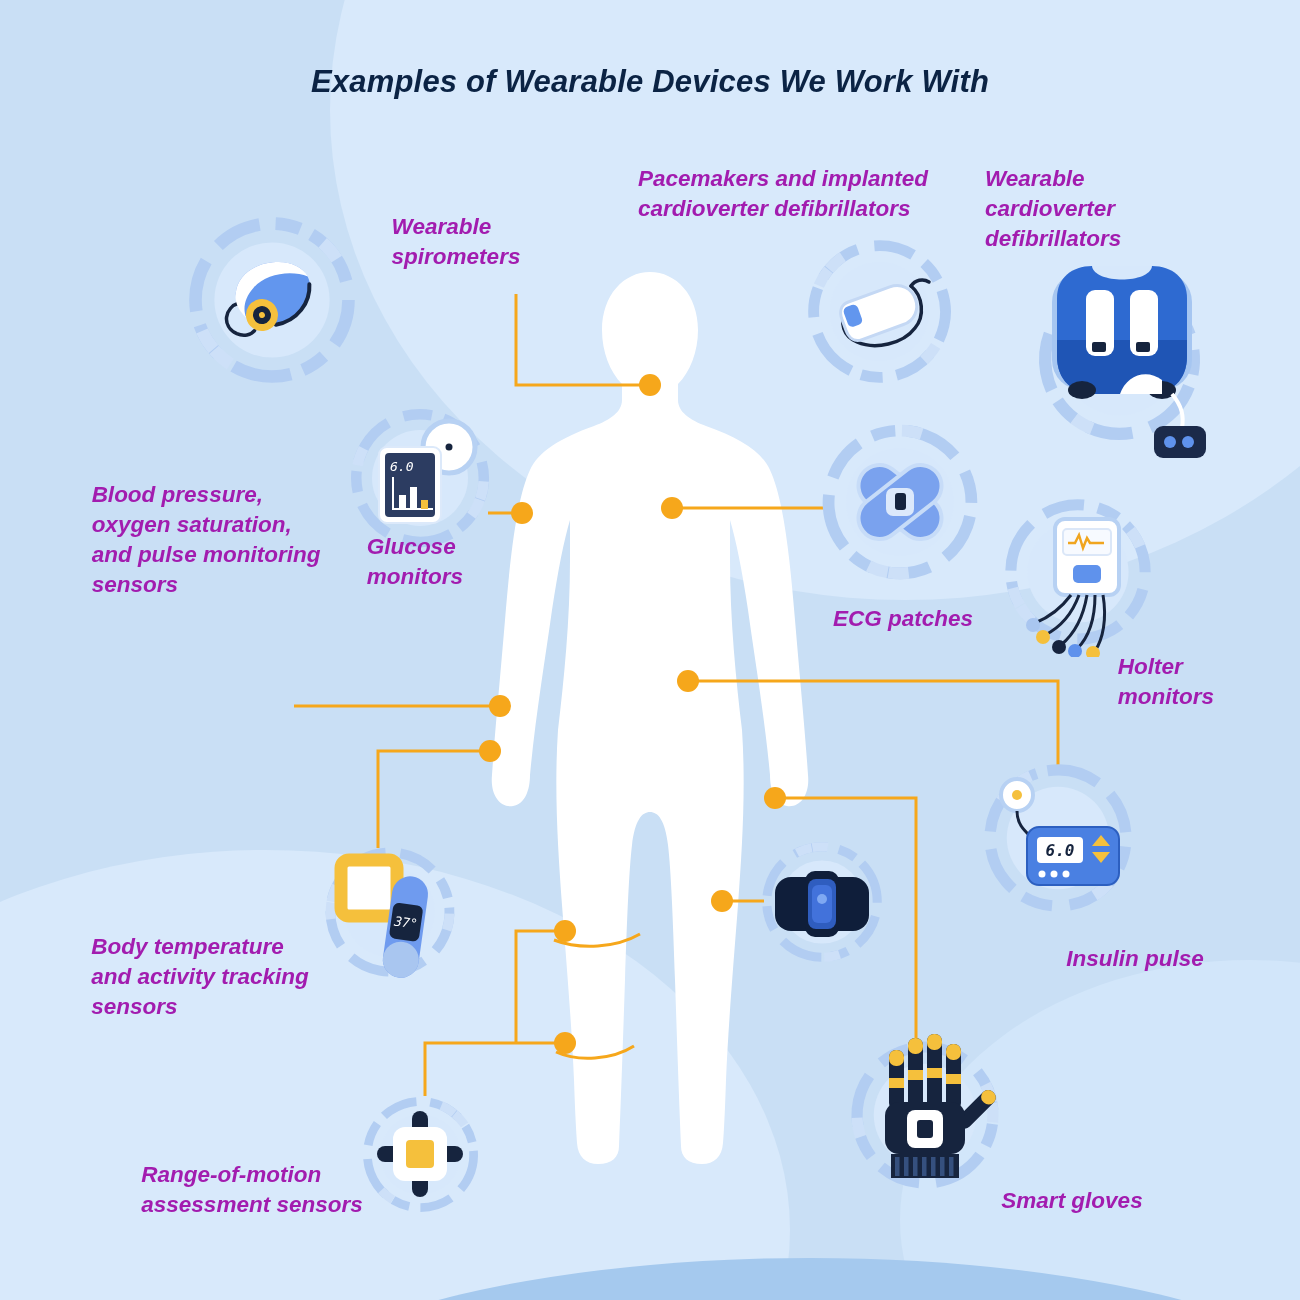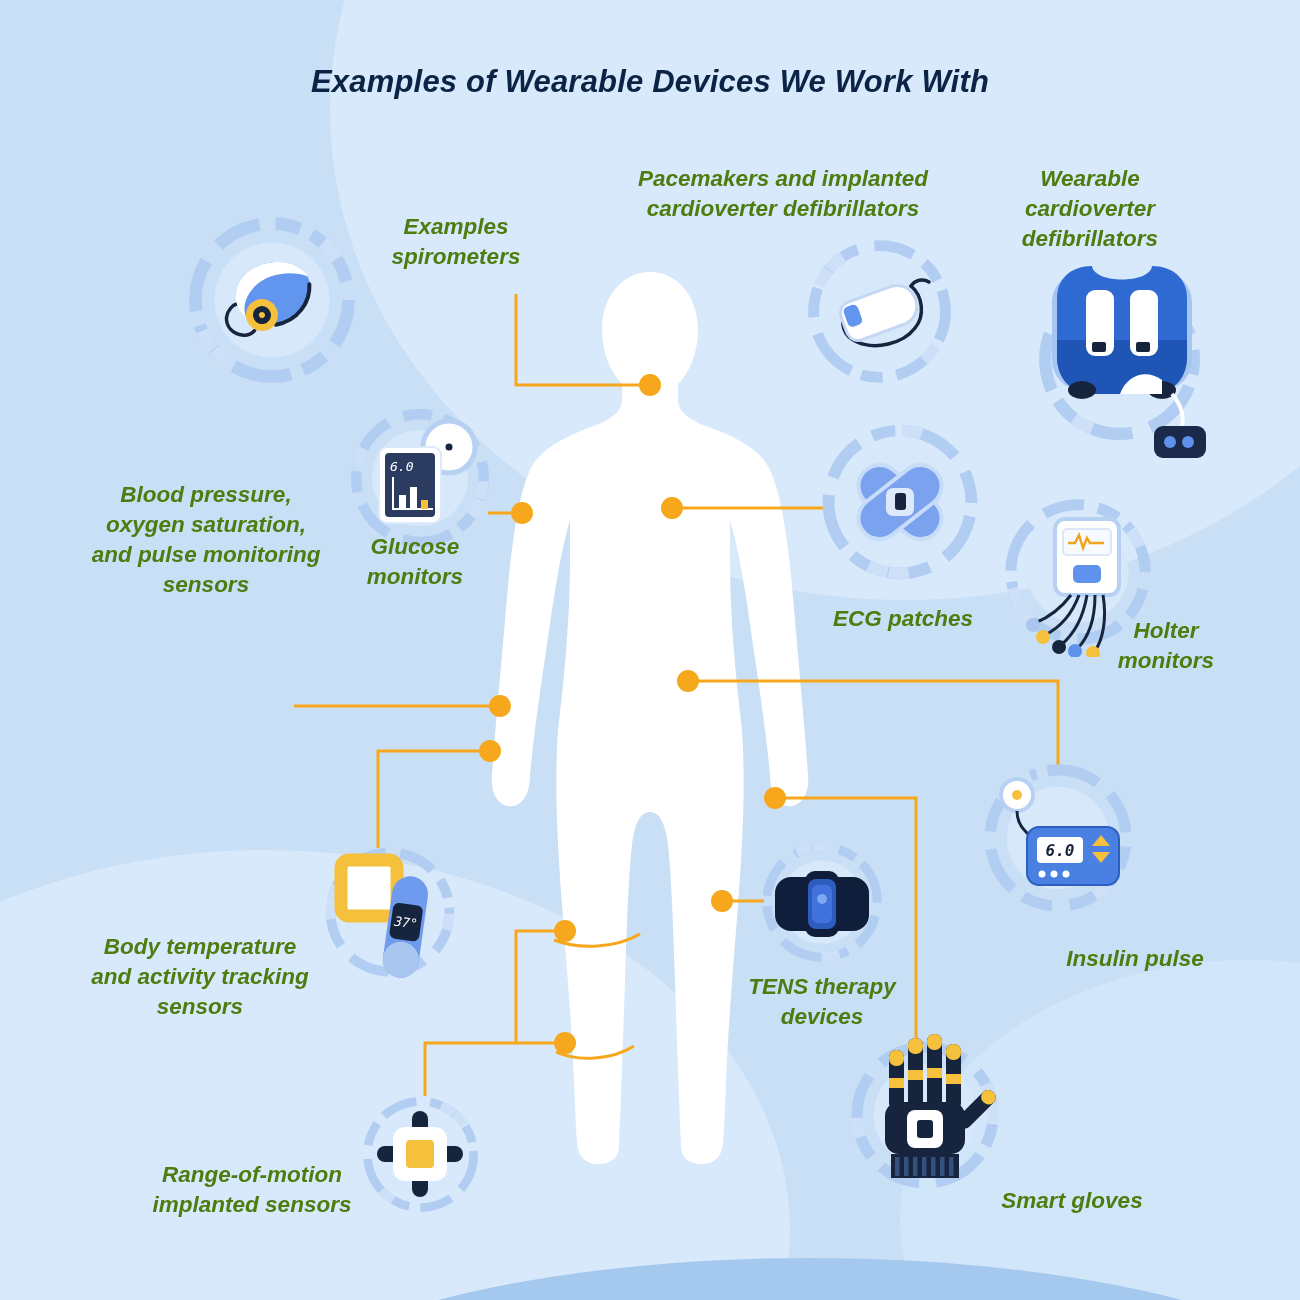--- a/index.html
+++ b/index.html
@@ -5,22 +5,22 @@
   * { margin:0; padding:0; box-sizing:border-box; }
   html,body { width:1300px; height:1300px; }
   body { font-family:"Liberation Sans", sans-serif; }
   .canvas { position:relative; width:1300px; height:1300px; overflow:hidden; background:#c9dff5;font-style:italic; }
   .blob { position:absolute; border-radius:50%; }
   .layer { position:absolute; left:0; top:0; width:1300px; height:1300px; }
   .title { position:absolute; transform:translateX(-50%); font-size:31px; font-weight:bold; color:#0b2344; letter-spacing:.2px; white-space:nowrap; }
   .device { position:absolute; }
   .ring { position:absolute; left:0; top:0; width:100%; height:100%; }
   .icon { position:absolute; }
-  .label { position:absolute; transform:translateX(-50%); text-align:center; white-space:pre-line;
-           font-weight:bold; font-size:22.5px; line-height:1.34; color:#4d7c0f; }
+  .label { position:absolute; transform:translateX(-50%); white-space:pre-line;
+           font-weight:bold; font-size:22.5px; line-height:1.34; color:#a21caf; }
 </style>
 </head>
 <body>
 
 <div class="canvas">
 
   <div class="blob" style="left:330px;top:-380px;width:1150px;height:980px;background:#d8e9fb"></div>
   <div class="blob" style="left:-260px;top:850px;width:1050px;height:760px;background:#d8e9fb"></div>
   <div class="blob" style="left:900px;top:960px;width:700px;height:520px;background:#d2e6fa"></div>
   <div class="blob" style="left:260px;top:1258px;width:1100px;height:320px;background:#a5c9ee"></div>
@@ -90,21 +90,21 @@
         <path d="M32,62 C16,64 10,82 24,92 C30,96 38,96 42,92" fill="none" stroke="#16243e" stroke-width="3.5" stroke-linecap="round"></path>
         <path d="M30,52 C34,36 52,26 72,28 C94,30 108,44 104,60 C100,78 82,92 60,90 C40,88 26,70 30,52 Z" fill="#6296ee"></path>
         <path d="M30,52 C34,36 52,26 72,28 C88,29 100,37 104,48 C88,38 62,38 48,50 C38,58 34,68 36,78 C30,70 27,60 30,52 Z" fill="#ffffff"></path>
         <path d="M104,56 C102,74 86,90 64,90" fill="none" stroke="#16243e" stroke-width="4" stroke-linecap="round"></path>
         <circle cx="52" cy="78" r="16" fill="#f5c03c"></circle>
         <circle cx="52" cy="78" r="9" fill="#16243e"></circle>
         <circle cx="52" cy="78" r="3" fill="#f5c03c"></circle>
       </g>
     </svg>
   </div>
-  <div class="label" style="left:456px;top:212px">Examples
+  <div class="label" style="left:456px;top:212px">Wearable
 spirometers</div>
 
   <div class="device" style="left:802px;top:234px;width:155px;height:155px">
     <svg class="ring" viewBox="0 0 200 200">
       <circle cx="100" cy="100" r="64" fill="#d7e8fb"></circle>
       <circle cx="100" cy="100" r="85" fill="none" stroke="#b2cdf2" stroke-width="14" stroke-dasharray="52 18 28 14 66 22 38 16 58 22" transform="rotate(40 100 100)"></circle>
       <circle cx="100" cy="100" r="85" fill="none" stroke="#cde0f8" stroke-width="14" stroke-dasharray="24 230" transform="rotate(220 100 100)"></circle>
     </svg>
     <svg class="icon" viewBox="0 0 120 120" style="left:17px;top:18px;width:120px;height:120px">
       <path d="M92,34 C104,44 106,64 96,76 C84,92 56,98 38,90 C24,84 20,70 28,60" fill="none" stroke="#16243e" stroke-width="3.5" stroke-linecap="round"></path>
@@ -204,21 +204,21 @@
         <path d="M84,88 C84,114 76,132 66,142"></path>
         <path d="M92,88 C96,112 92,132 84,144"></path>
       </g>
       <circle cx="22" cy="118" r="7" fill="#a9c6f0"></circle>
       <circle cx="32" cy="130" r="7" fill="#f5c03c"></circle>
       <circle cx="48" cy="140" r="7" fill="#16243e"></circle>
       <circle cx="64" cy="144" r="7" fill="#5f92ec"></circle>
       <circle cx="82" cy="146" r="7" fill="#f5c03c"></circle>
     </svg>
   </div>
-  <div class="label" style="left:1166px;top:616px">Holter
+  <div class="label" style="left:1166px;top:652px">Holter
 monitors</div>
 
   <div class="device" style="left:320px;top:842px;width:140px;height:140px">
     <svg class="ring" viewBox="0 0 200 200">
       <circle cx="100" cy="100" r="64" fill="#d7e8fb"></circle>
       <circle cx="100" cy="100" r="85" fill="none" stroke="#b2cdf2" stroke-width="14" stroke-dasharray="52 18 28 14 66 22 38 16 58 22" transform="rotate(280 100 100)"></circle>
       <circle cx="100" cy="100" r="85" fill="none" stroke="#cde0f8" stroke-width="14" stroke-dasharray="24 230" transform="rotate(190 100 100)"></circle>
     </svg>
     <svg class="icon" viewBox="0 0 130 140" style="left:5px;top:0px;width:130px;height:140px">
       <rect x="22" y="24" width="44" height="44" fill="#ffffff"></rect>
@@ -264,42 +264,40 @@
       <circle cx="100" cy="100" r="85" fill="none" stroke="#cde0f8" stroke-width="14" stroke-dasharray="24 230" transform="rotate(260 100 100)"></circle>
     </svg>
     <svg class="icon" viewBox="0 0 110 110" style="left:10px;top:12px;width:110px;height:110px">
       <rect x="8" y="28" width="94" height="54" rx="16" fill="#0f1e3a"></rect>
       <rect x="38" y="22" width="34" height="66" rx="10" fill="#0f1e3a"></rect>
       <rect x="41" y="30" width="28" height="50" rx="8" fill="#2f5dbf"></rect>
       <rect x="45" y="36" width="20" height="38" rx="6" fill="#4272db"></rect>
       <circle cx="55" cy="50" r="5" fill="#7fa8f2"></circle>
     </svg>
   </div>
-  <div class="label" style="left:822px;top:972px">TENS therapy
-devices</div>
 
   <div class="device" style="left:358px;top:1092px;width:125px;height:125px">
     <svg class="ring" viewBox="0 0 200 200">
       <circle cx="100" cy="100" r="64" fill="#d7e8fb"></circle>
       <circle cx="100" cy="100" r="85" fill="none" stroke="#b2cdf2" stroke-width="14" stroke-dasharray="52 18 28 14 66 22 38 16 58 22" transform="rotate(55 100 100)"></circle>
       <circle cx="100" cy="100" r="85" fill="none" stroke="#cde0f8" stroke-width="14" stroke-dasharray="24 230" transform="rotate(310 100 100)"></circle>
     </svg>
     <svg class="icon" viewBox="0 0 110 110" style="left:7px;top:7px;width:110px;height:110px">
       <g fill="#16243e">
         <rect x="47" y="12" width="16" height="26" rx="8"></rect>
         <rect x="47" y="72" width="16" height="26" rx="8"></rect>
         <rect x="12" y="47" width="26" height="16" rx="8"></rect>
         <rect x="72" y="47" width="26" height="16" rx="8"></rect>
       </g>
       <rect x="28" y="28" width="54" height="54" rx="12" fill="#ffffff"></rect>
       <rect x="41" y="41" width="28" height="28" rx="4" fill="#f5c03c"></rect>
     </svg>
   </div>
   <div class="label" style="left:252px;top:1160px">Range-of-motion
-implanted sensors</div>
+assessment sensors</div>
 
   <div class="device" style="left:845px;top:1035px;width:160px;height:160px">
     <svg class="ring" viewBox="0 0 200 200">
       <circle cx="100" cy="100" r="64" fill="#d7e8fb"></circle>
       <circle cx="100" cy="100" r="85" fill="none" stroke="#b2cdf2" stroke-width="14" stroke-dasharray="52 18 28 14 66 22 38 16 58 22" transform="rotate(95 100 100)"></circle>
       <circle cx="100" cy="100" r="85" fill="none" stroke="#cde0f8" stroke-width="14" stroke-dasharray="24 230" transform="rotate(350 100 100)"></circle>
     </svg>
     <svg class="icon" viewBox="0 0 160 175" style="left:0px;top:-15px;width:160px;height:175px">
       <g transform="translate(6,0)">
         <g>

